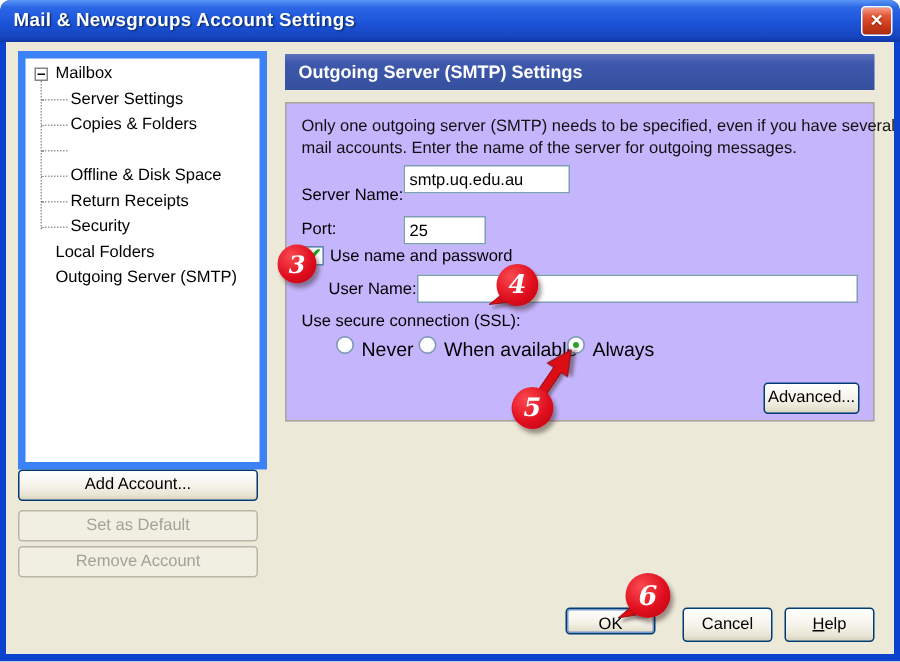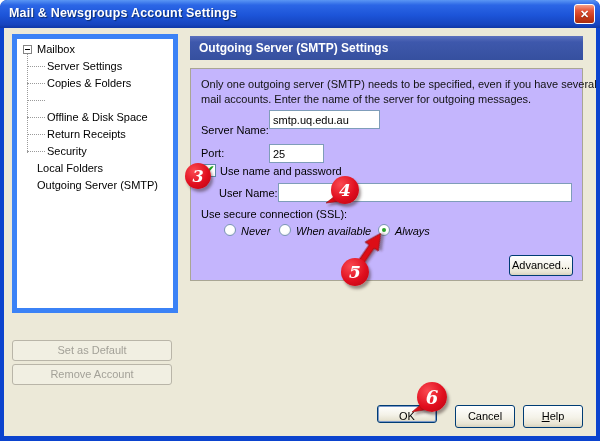--- a/index.html
+++ b/index.html
@@ -40,21 +40,21 @@
     color:#fff;font-size:12px;font-weight:bold;line-height:24px;padding-left:9px;}
   #group-box{position:absolute;left:186px;top:40px;width:393px;height:213px;border:1px solid #A9A694;background:#c4b5fd;}
   .desc{position:absolute;left:10px;font-size:11px;line-height:15px;color:#111;white-space:nowrap;}
   .flabel{position:absolute;font-size:11px;color:#000;white-space:nowrap;}
   .field{position:absolute;border:1px solid #7F9DB9;background:#fff;font-size:11px;padding:1px 3px;height:19px;color:#000;}
   .checkbox{position:absolute;width:13px;height:13px;border:1px solid #5E87A5;background:linear-gradient(135deg,#E9EFF2,#fff 60%);
     color:#1FA11F;font-size:12px;font-weight:bold;line-height:11px;text-align:center;cursor:pointer;}
   .radio{position:absolute;width:12px;height:12px;border:1px solid #7C97B4;border-radius:50%;
     background:radial-gradient(circle at 35% 30%,#fff 55%,#DCE4EA);cursor:pointer;}
   .radio.selected::after{content:"";position:absolute;left:3px;top:3px;width:4px;height:4px;border-radius:50%;background:#2CA22C;}
-  .rlabel{position:absolute;font-size:11px;color:#000;white-space:nowrap;font-style:italic;}
+  .rlabel{position:absolute;font-size:13px;color:#000;white-space:nowrap;}
 
   
   .ann{position:absolute;border-radius:50%;z-index:6;display:flex;align-items:center;justify-content:center;
     background:radial-gradient(circle at 35% 30%,#FA4A52 0%,#E00E1E 55%,#B50310 100%);
     color:#fff;font-family:"DejaVu Serif",serif;font-style:italic;font-weight:bold;
     box-shadow:2px 3px 3px rgba(50,30,30,.45);}
   #svg-overlay{position:absolute;left:0;top:0;z-index:5;pointer-events:none;}
 </style>
 </head>
 <body>
@@ -96,20 +96,21 @@
           <span class="lbl" style="left:30px;">Security</span>
         </div>
       <div class="trow" style="top:121px;">
           <span class="lbl" style="left:20px;">Local Folders</span>
         </div>
       <div class="trow" style="top:138px;">
           <span class="lbl" style="left:20px;">Outgoing Server (SMTP)</span>
         </div>
     </div>
 
+    <div class="btn" style="left:8px;top:285px;width:160px;">Add Account...</div>
     <div class="btn disabled" style="left:8px;top:312px;width:160px;">Set as Default</div>
     <div class="btn disabled" style="left:8px;top:336px;width:160px;">Remove Account</div>
 
     <div id="panel-header">Outgoing Server (SMTP) Settings</div>
 
     <div id="group-box">
       <div class="desc" style="top:8px;">Only one outgoing server (SMTP) needs to be specified, even if you have several</div>
       <div class="desc" style="top:23px;">mail accounts. Enter the name of the server for outgoing messages.</div>
 
       <div class="flabel" style="left:10px;top:55px;">Server Name:</div>

